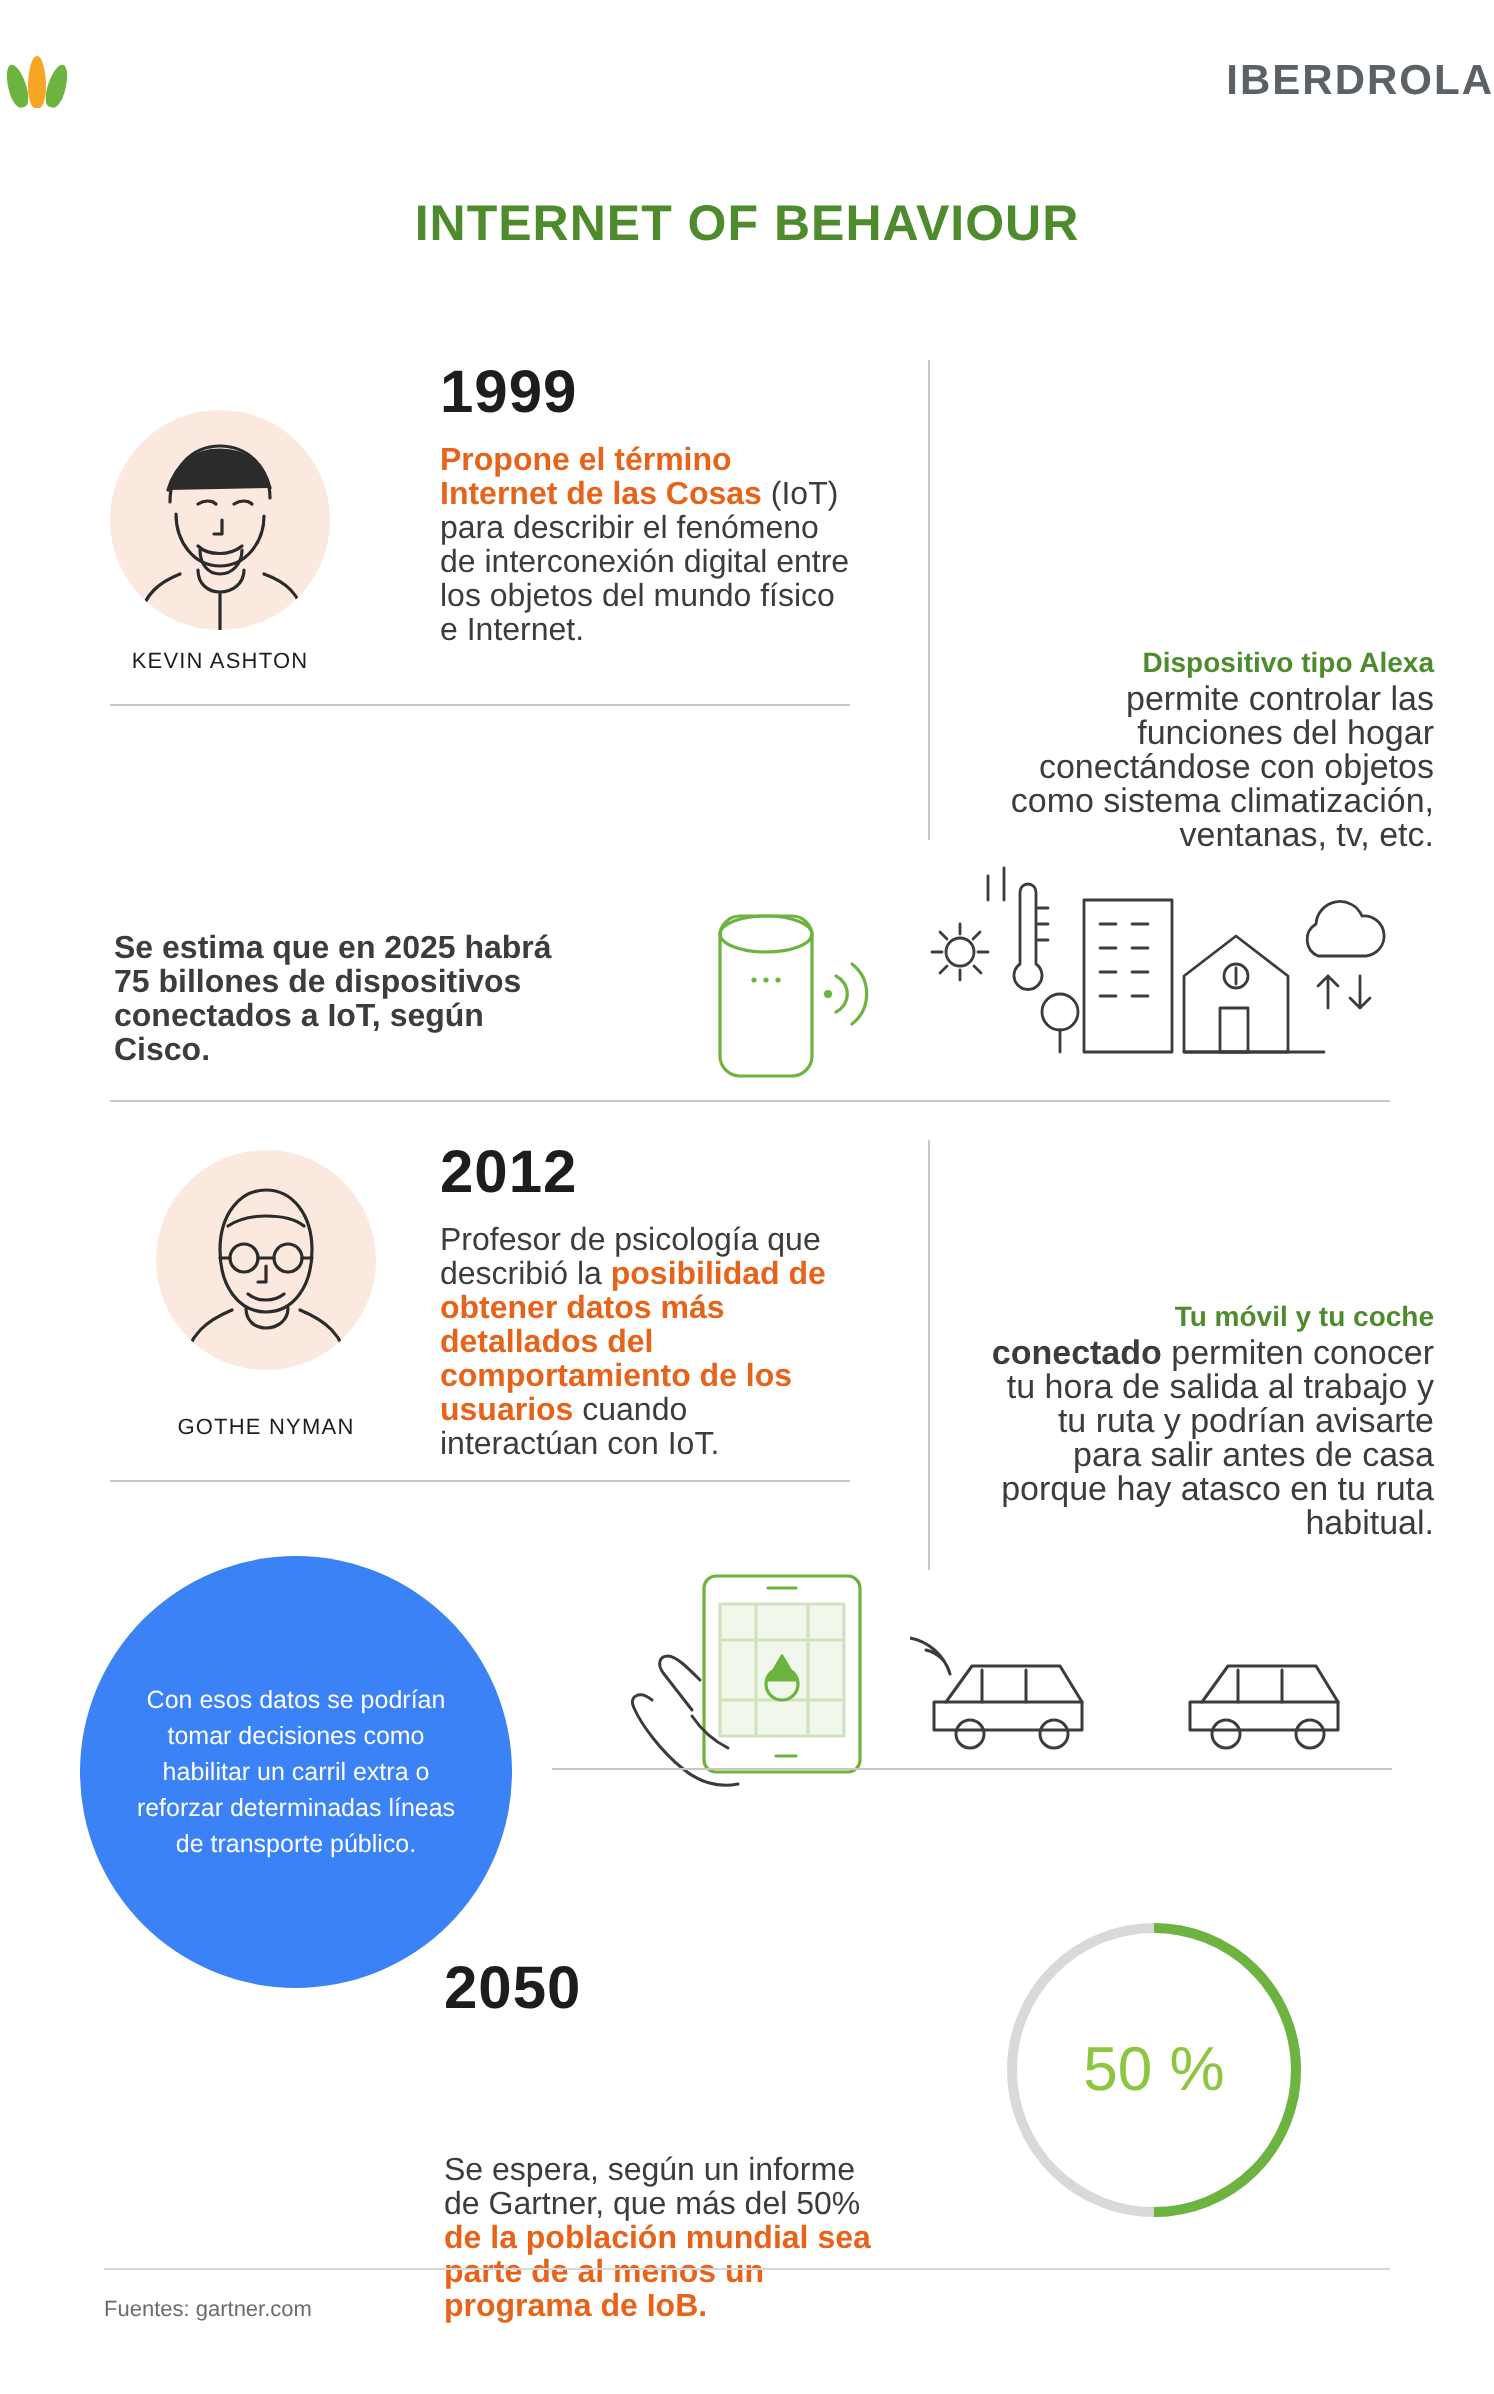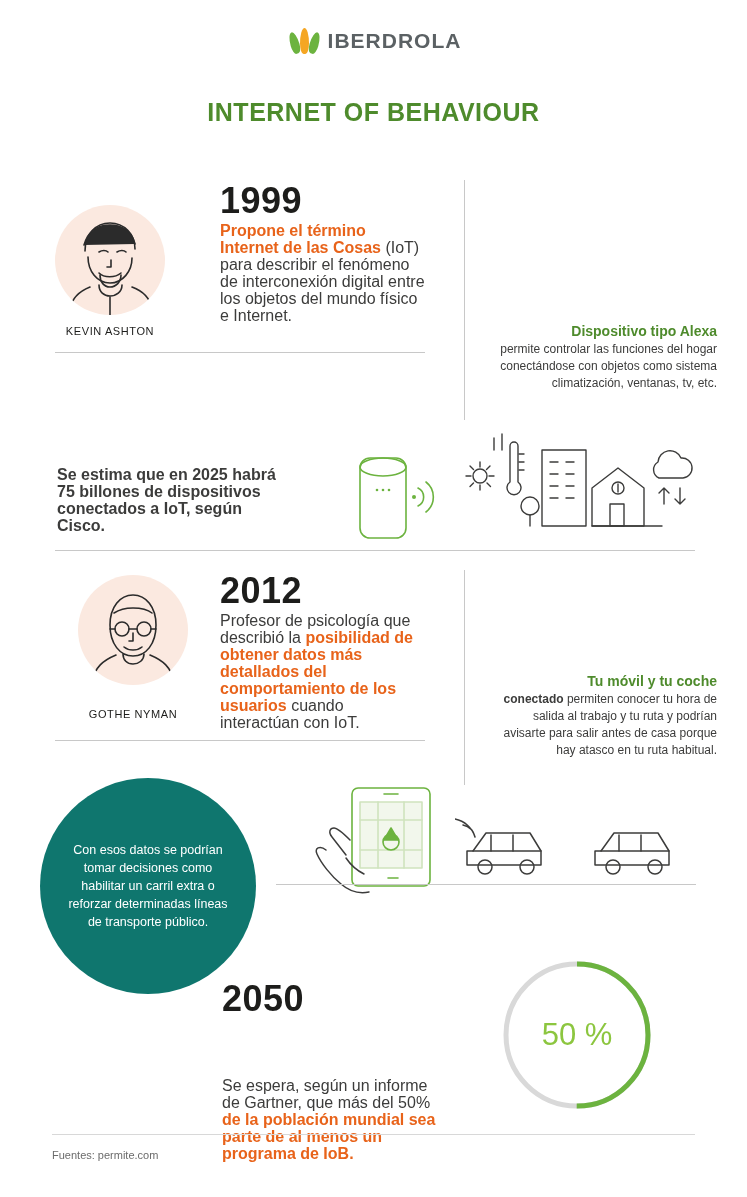--- a/index.html
+++ b/index.html
@@ -8,21 +8,21 @@
     background:#ffffff;
     font-family:"Liberation Sans", sans-serif;
     color:#333;
     overflow:hidden;
   }
   .page{position:relative;width:747px;height:1197px;}
 
   
   .logo-wrap{
     position:absolute; left:4px; right:0; top:26px;
-    display:flex; align-items:center; justify-content:center; gap:8px;
+    display:flex; align-items:center; justify-content:space-between; gap:8px;
   }
   .logo-mark{position:relative;width:30px;height:30px;}
   .logo-mark .leaf{
     position:absolute; bottom:2px; width:9px; height:26px;
     border-radius:50% 50% 40% 40%/60% 60% 40% 40%;
   }
   .logo-mark .l1{left:0;   background:#6cb33f; transform:rotate(-16deg); height:22px;}
   .logo-mark .l2{left:10px;background:#f5a623; height:26px;}
   .logo-mark .l3{left:20px;background:#6cb33f; transform:rotate(16deg); height:22px;}
   .logo-text{
@@ -30,21 +30,21 @@
   }
 
   .title{
     position:absolute; top:98px; left:0; right:0; text-align:center;
     font-size:25px; font-weight:bold; letter-spacing:0.5px;
     color:#4e8b2c;
   }
 
   
   .year{
-    font-size:36px; font-weight:bold; color:#1d1d1b; letter-spacing:0.5px;
+    font-size:30px; font-weight:bold; color:#1d1d1b; letter-spacing:0.5px;
   }
   .body-text{font-size:16px; line-height:17px; color:#3c3c3b;}
   .hl{color:#e8631a; font-weight:bold;}
   .bold{font-weight:bold;}
 
   .vline{position:absolute; width:1px; background:#c8c8c8;}
   .hline{position:absolute; height:1px; background:#c8c8c8;}
 
   
   .portrait{
@@ -57,21 +57,21 @@
     color:#1d1d1b; text-align:center; width:180px;
   }
 
   
   .big-green{
     font-size:34px; color:#8cc63f; font-weight:normal; letter-spacing:0.5px;
   }
 
   .circle-green{
     position:absolute; width:216px; height:216px; border-radius:50%;
-    background:#0f766e; color:#fff;
+    background:#3b82f6; color:#fff;
     display:flex; align-items:center; justify-content:center;
     text-align:center;
   }
   .circle-green .txt{font-size:12.5px; line-height:18px; width:170px; font-weight:normal;}
 
   .donut{position:absolute;}
   .donut .pct{
     position:absolute; inset:0; display:flex; align-items:center; justify-content:center;
     font-size:31px; color:#8cc63f;
   }
@@ -79,21 +79,21 @@
   .sources{
     position:absolute; left:52px; bottom:36px;
     font-size:11px; color:#6b6b6b;
   }
   .footer-line{
     position:absolute; left:52px; right:52px; bottom:62px; height:1px; background:#d8d8d8;
   }
 
   .right-block{position:absolute; text-align:right;}
   .right-block .head{font-size:14px; font-weight:bold; color:#4e8b2c; margin-bottom:2px;}
-  .right-block .txt{font-size:12px; line-height:17px; color:#3c3c3b;}
+  .right-block .txt{font-size:17px; line-height:17px; color:#3c3c3b;}
 </style>
 </head>
 <body>
 
 <div class="page">
 
   <div class="logo-wrap">
     <div class="logo-mark">
       <div class="leaf l1"></div>
         <div class="leaf l2"></div>
@@ -199,21 +199,21 @@
   <div class="p-name" style="left:43px; top:708px;">GOTHE NYMAN</div>
 
   <div class="year" style="position:absolute; left:220px; top:570px;">2012</div>
   <div class="body-text" style="position:absolute; left:220px; top:612px; width:205px;">
     <span>Profesor de psicología que describió la </span><span class="hl">posibilidad de obtener datos más detallados del comportamiento de los usuarios</span><span> cuando interactúan con IoT.</span>
   </div>
 
   <div class="hline" style="left:55px; top:740px; width:370px;"></div>
   <div class="vline" style="left:464px; top:570px; height:215px;"></div>
 
-  <div class="right-block" style="right:30px; top:650px; width:222px;margin-top:23px;">
+  <div class="right-block" style="right:30px; top:650px; width:222px;">
     <div class="head">Tu móvil y tu coche</div>
     <div class="txt">
       <span class="bold">conectado</span><span> permiten conocer tu hora de salida al trabajo y tu ruta y podrían avisarte para salir antes de casa porque hay atasco en tu ruta habitual.</span>
     </div>
   </div>
 
   <div class="circle-green" style="left:40px; top:778px;">
     <div class="txt">Con esos datos se podrían tomar decisiones como habilitar un carril extra o reforzar determinadas líneas de transporte público.</div>
   </div>
 
@@ -258,15 +258,15 @@
 
   <div class="donut" style="left:497px; top:955px; width:160px; height:160px;">
     <svg width="160" height="160" viewBox="0 0 160 160">
       <circle cx="80" cy="80" r="71" fill="none" stroke="#d9d9d9" stroke-width="5"></circle>
       <circle cx="80" cy="80" r="71" fill="none" stroke="#6cb33f" stroke-width="5" stroke-dasharray="223 446" transform="rotate(-90 80 80)"></circle>
     </svg>
     <div class="pct">50 %</div>
   </div>
 
   <div class="footer-line"></div>
-  <div class="sources">Fuentes: permite.com</div>
+  <div class="sources">Fuentes: gartner.com</div>
 
 </div>
 
 </body></html>

